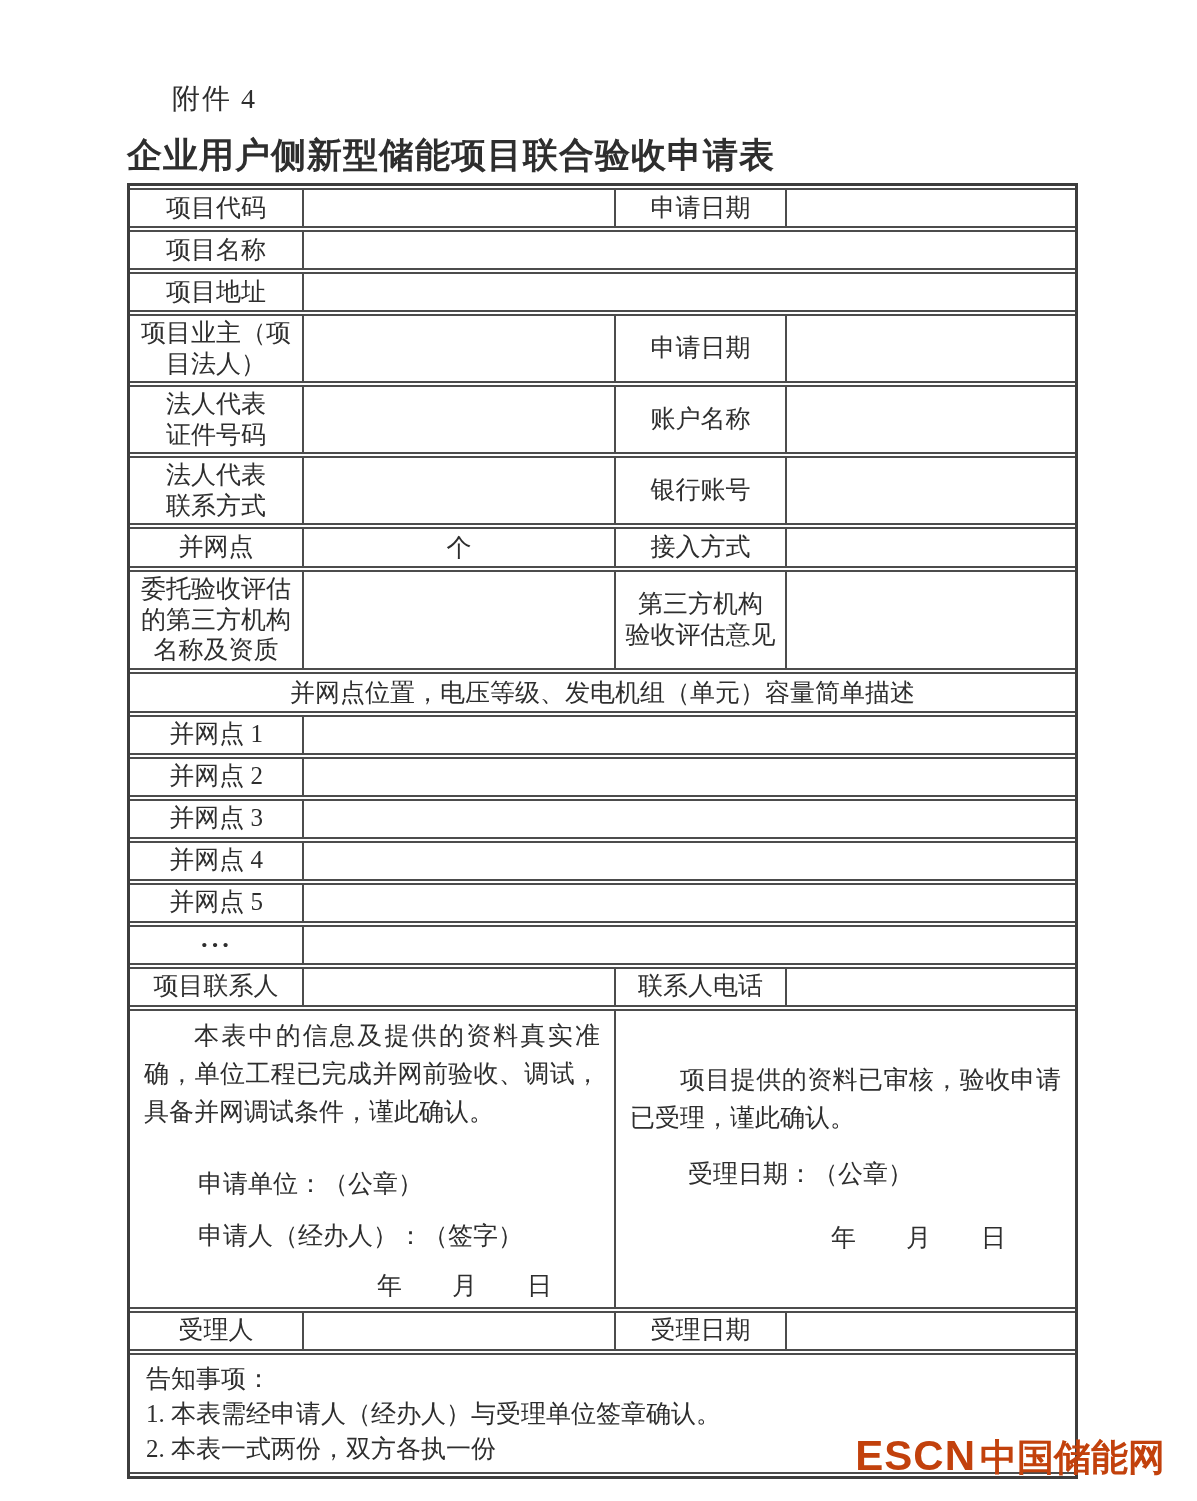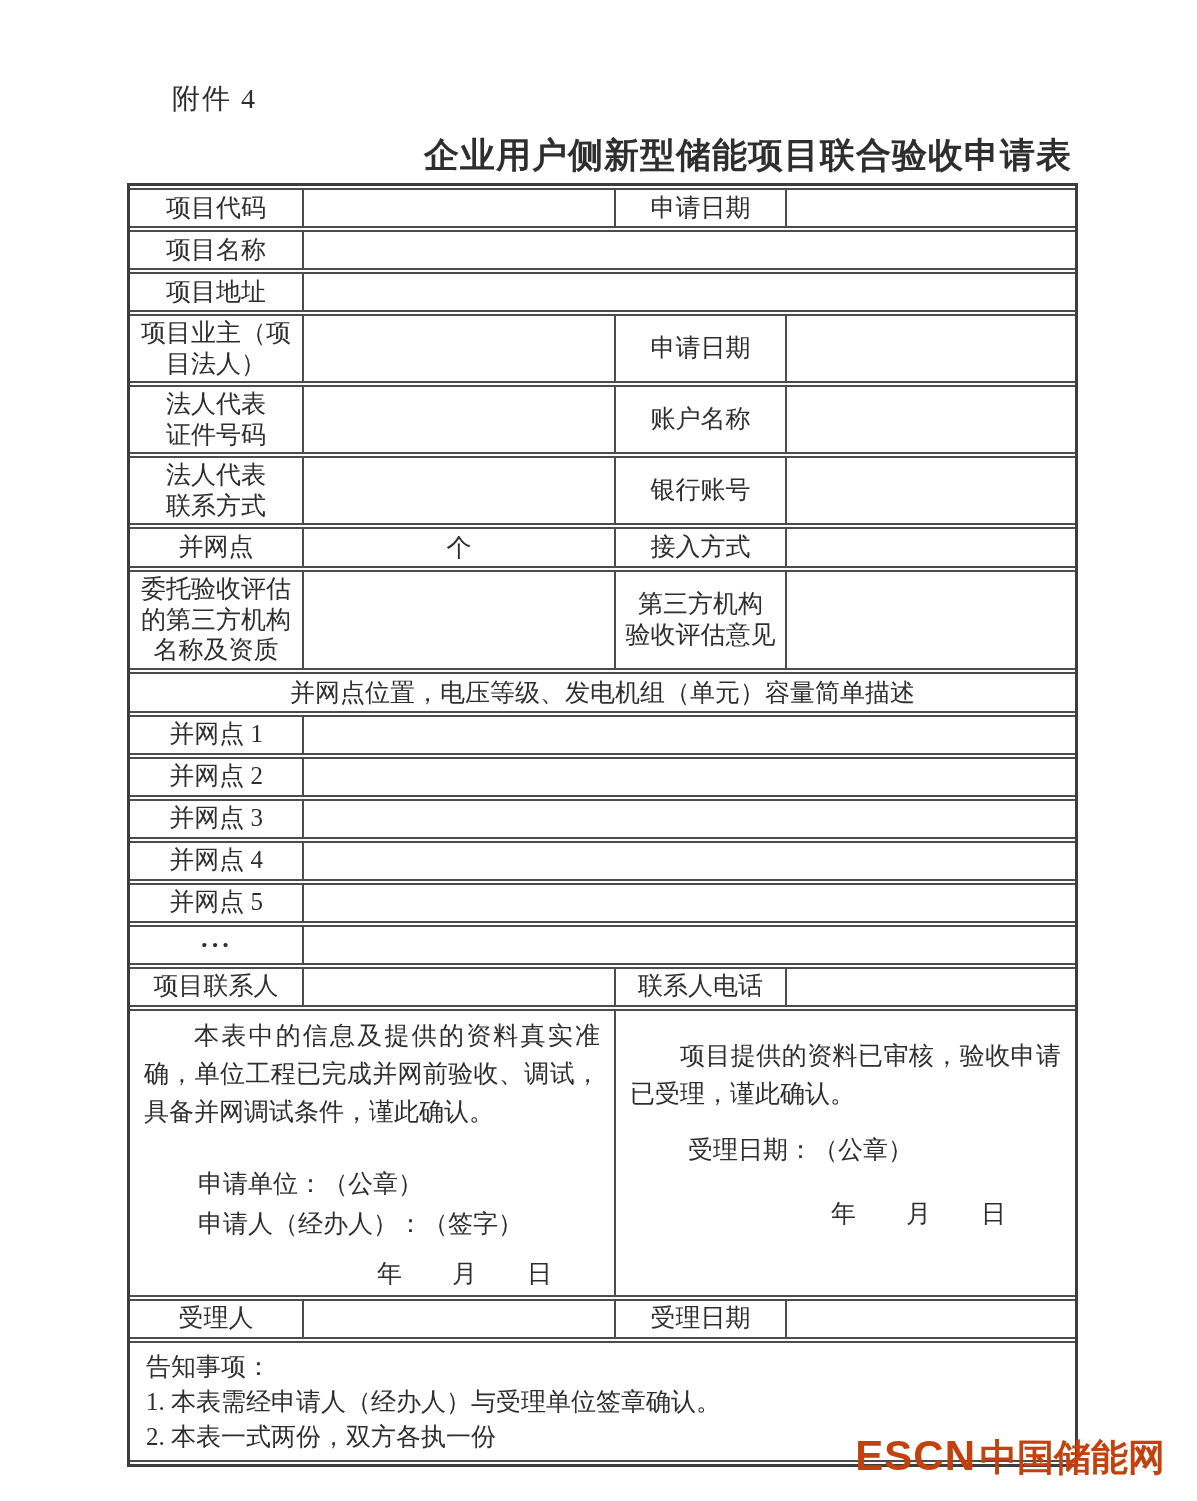--- a/index.html
+++ b/index.html
@@ -10,21 +10,21 @@
     font-family: "Liberation Serif", "DejaVu Serif", serif;
     color: #2e2e2e;
     overflow: hidden;
   }
   .attachment-label {
     position: absolute; left: 172px; top: 80px;
     font-size: 28px; letter-spacing: 2px;
   }
   .doc-title {
     position: absolute; left: 127px; top: 132px; width: 945px;
-    text-align: right; font-size: 35px; font-weight: bold;
+    text-align: left; font-size: 35px; font-weight: bold;
     letter-spacing: 1px;
   }
   table.form {
     position: absolute; left: 127px; top: 183px; width: 945px;
     border-collapse: separate; border-spacing: 0 2px;
     border: 3px solid #3d3d3d;
     table-layout: fixed;
     background: #fff;
     font-size: 25px;
   }
@@ -46,23 +46,23 @@
   tr.r-s td { height: 40px; }
   tr.r-m td { height: 60px; }
   tr.r-big td { height: 94px; }
   tr.r-decl td { height: 230px; vertical-align: top; }
   tr.r-notes td { height: 96px; vertical-align: top; }
   .span-header { text-align: center; margin-left: 24px; }
   .dots { font-weight: bold; letter-spacing: 2px; font-size: 26px; }
   .decl { padding: 4px 8px 0 8px; line-height: 38px; }
   .decl-p { text-indent: 2em; text-align: justify; }
   .decl-line-unit-l { padding-left: 54px; margin-top: 34px; }
-  .decl-line-person { padding-left: 54px; margin-top: 2px; }
+  .decl-line-person { padding-left: 54px; margin-top: 14px; }
   .decl-date-l { text-align: right; padding-right: 48px; margin-top: 12px; }
-  .decl-p-r { text-indent: 2em; margin-top: 20px; text-align: justify; }
+  .decl-p-r { text-indent: 2em; margin-top: 44px; text-align: justify; }
   .decl-line-unit-r { padding-left: 58px; margin-top: 18px; }
   .decl-date-r { text-align: right; padding-right: 55px; margin-top: 26px; }
   .notes { padding: 4px 10px; line-height: 35px; text-align: left; }
   .footer-logo {
     position: absolute; right: 32px; top: 1432px;
     font-family: "Liberation Sans", "DejaVu Sans", sans-serif;
     white-space: nowrap;
   }
   .footer-logo .escn {
     font-size: 42px; font-weight: 800; letter-spacing: 1px;

